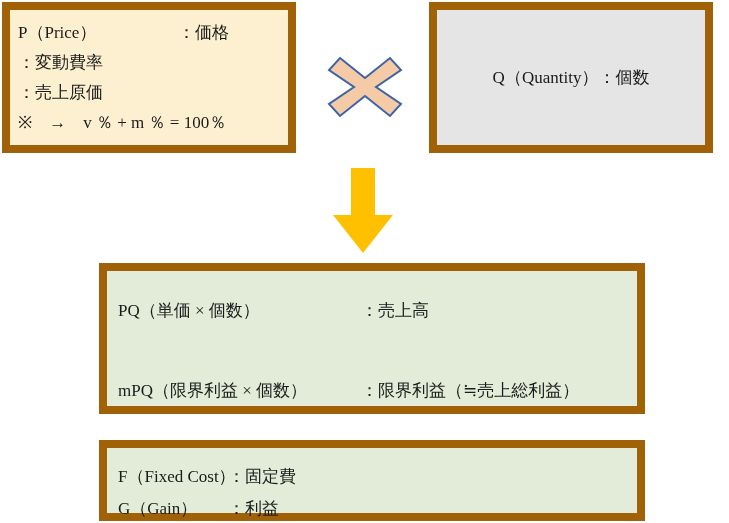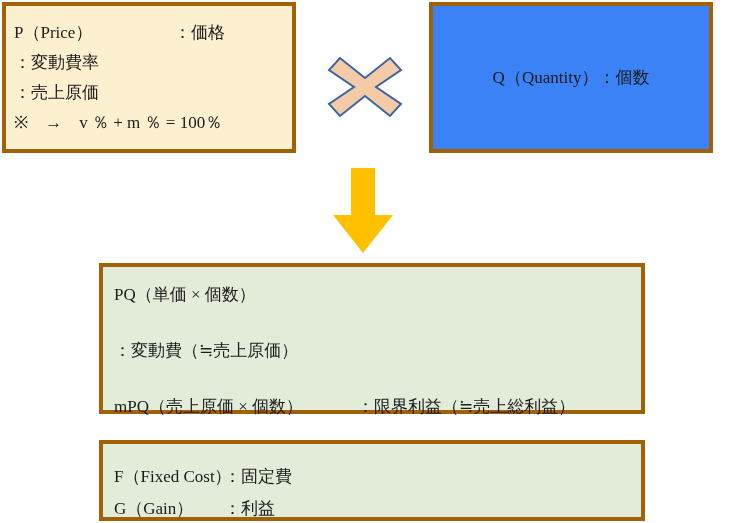--- a/index.html
+++ b/index.html
@@ -16,21 +16,21 @@
   #canvas {
     position: relative;
     width: 729px;
     height: 523px;
   }
 
   
   .box {
     position: absolute;
     box-sizing: border-box;
-    border: 4px solid #a16207;
+    border: 8px solid #a16207;
   }
   .box-inner {
     position: absolute;
     left: 0; top: 0;
     width: 100%;
     height: 100%;
     display: flex;
     flex-direction: column;
     justify-content: center;
   }
@@ -69,21 +69,21 @@
     color: #1a1a1a;
     white-space: nowrap;
   }
 
   
   #box-quantity {
     left: 429px;
     top: 2px;
     width: 284px;
     height: 151px;
-    background: #3b82f6;
+    background: #e5e5e5;
     text-decoration: underline;
   }
   #box-quantity .qtext {
     text-align: center;
     font-size: 17px;
     color: #1a1a1a;
     white-space: nowrap;
   }
 
   
@@ -204,26 +204,26 @@
     <svg width="62" height="86" viewBox="0 0 62 86" xmlns="http://www.w3.org/2000/svg">
       <polygon points="19,0 43,0 43,47 61,47 31,85 1,47 19,47" fill="#ffc000"></polygon>
     </svg>
   </div>
 
   <div class="box" id="box-results">
     <div class="box-inner">
       <div class="lines">
         <div class="res-row">
           <span class="res-term">PQ（単価 × 個数）</span>
+          <span class="res-desc">：売上高</span>
         </div>
         <div class="res-row">
-          <span class="res-desc">：変動費（≒売上原価）</span>
         </div>
         <div class="res-row">
-          <span class="res-term">mPQ（売上原価 × 個数）</span>
+          <span class="res-term">mPQ（限界利益 × 個数）</span>
           <span class="res-desc">：限界利益（≒売上総利益）</span>
         </div>
       </div>
     </div>
   </div>
 
   <div class="box" id="box-fixed-gain">
     <div class="box-inner">
       <div class="lines">
         <div class="fg-row">

